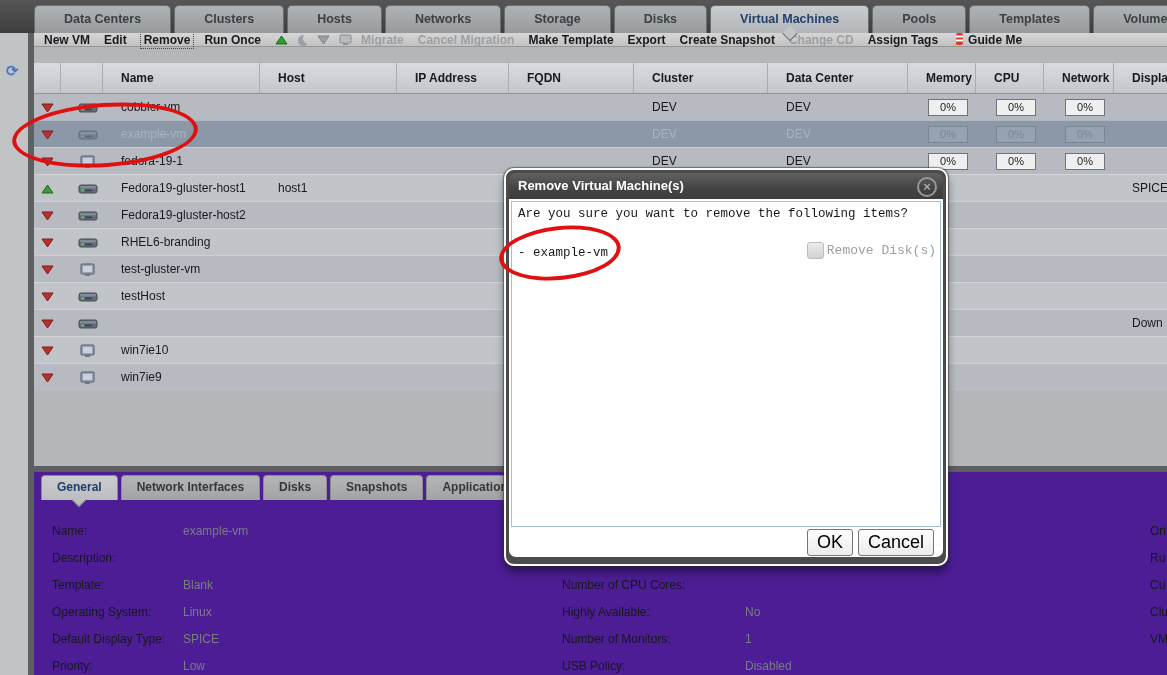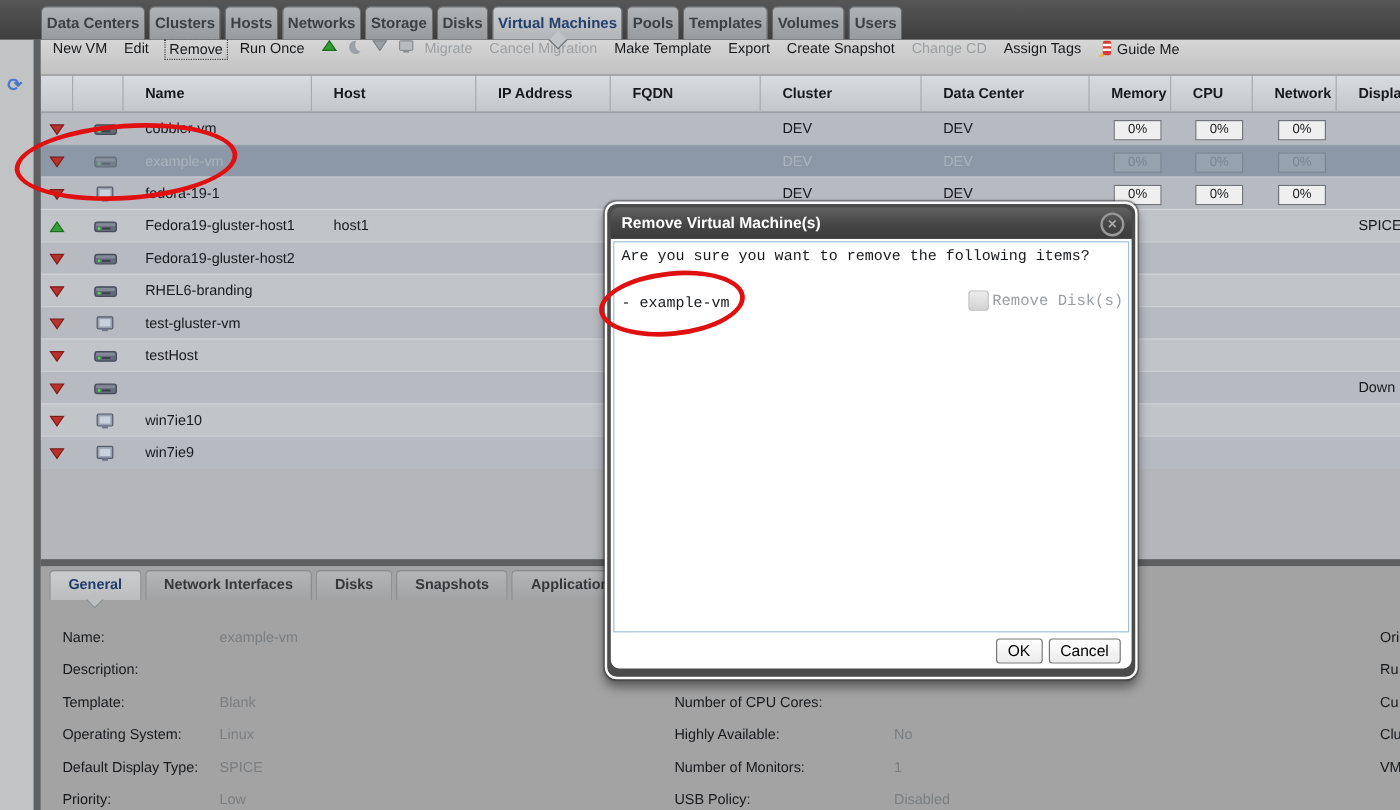--- a/index.html
+++ b/index.html
@@ -3,32 +3,32 @@
 <meta charset="utf-8">
 <style>
   html,body{margin:0;padding:0;}
   body{width:1167px;height:675px;position:relative;overflow:hidden;background:#b4b6b9;
        font-family:"Liberation Sans",sans-serif;font-size:12px;color:#17191c;}
 
   
   #topbar{position:absolute;left:0;top:0;width:1167px;height:33px;z-index:2;
           background:linear-gradient(#565656,#3e3e3e);display:flex;align-items:flex-end;
           padding-left:34px;box-sizing:border-box;}
-  .mtab{height:27px;line-height:26px;padding:0 4px;margin-right:3px;white-space:nowrap;
+  .mtab{height:27px;line-height:26px;padding:0 29px;margin-right:3px;white-space:nowrap;
         background:linear-gradient(#b0b3b6,#989b9e);border:1px solid #6b6e71;border-bottom:none;
         border-radius:5px 5px 0 0;font-weight:bold;font-size:12.5px;color:#3c4043;position:relative;}
   .mtab.active{background:linear-gradient(#c9cccf,#b3b6b9);color:#23406e;z-index:5;}
   .mtab.active::after{content:"";position:absolute;left:50%;bottom:-6px;width:10px;height:10px;
         background:#c2c5c8;border-right:1px solid #6b6e71;border-bottom:1px solid #6b6e71;
         transform:translateX(-50%) rotate(45deg);}
 
   
-  #toolbar{position:absolute;left:34px;top:33px;width:1133px;height:30px;z-index:1;
+  #toolbar{position:absolute;left:34px;top:33px;width:1133px;height:14px;z-index:1;
            background:linear-gradient(#d6d6d6,#c2c2c2);border-bottom:1px solid #979797;
-           display:flex;align-items:flex-start;padding-left:10px;box-sizing:border-box;}
+           display:flex;align-items:center;padding-left:10px;box-sizing:border-box;font-weight:bold;}
   .titem{margin-right:14px;white-space:nowrap;cursor:default;}
   .titem.focus{outline:1px dotted #444;padding:1px 3px;margin-right:11px;}
   .titem.disabled{color:#9da0a3;}
   .ticon{margin-right:9px;display:inline-flex;align-items:center;}
   .guide{display:inline-flex;align-items:center;}
   .guide svg{margin-right:4px;}
 
   
   #leftrail{position:absolute;left:0;top:33px;width:28px;height:642px;background:#c2c3c4;}
   #refresh{position:absolute;left:6px;top:62px;font-size:15px;font-weight:bold;color:#4a78c8;z-index:3;cursor:default;}
@@ -49,21 +49,21 @@
   .row .ca,.row .ci{display:flex;align-items:center;justify-content:center;padding-left:0;}
   .row.sel .c{color:#aab2bd;}
   .row.sel .ci svg{opacity:.55;}
   .cp{text-align:center;padding-left:0 !important;}
   .pct{display:inline-block;width:38px;height:15px;line-height:15px;margin-top:5px;text-align:center;
        font-size:11px;background:#efefef;border:1px solid #70747a;color:#1a1c1f;}
   .row.sel .pct{background:#97a2b0;border-color:#7b8593;color:#7b8593;}
 
   
   #paneldiv{position:absolute;left:34px;top:466px;width:1133px;height:6px;background:#5d5f61;}
-  #bpanel{position:absolute;left:34px;top:472px;width:1133px;height:203px;background:#a3a3a3;}
+  #bpanel{position:absolute;left:34px;top:472px;width:1133px;height:203px;background:#4c1d95;}
   #btabs{display:flex;align-items:flex-end;height:28px;padding-left:7px;}
   .btab{height:24px;line-height:23px;padding:0 15px;margin-right:3px;white-space:nowrap;
         background:linear-gradient(#b3b5b7,#a1a3a5);border:1px solid #8a8c8e;border-bottom:none;
         border-radius:4px 4px 0 0;font-weight:bold;color:#35383b;position:relative;}
   .btab.active{background:linear-gradient(#cacccE,#bbbdbf);color:#1e3c6d;}
   .btab.active::after{content:"";position:absolute;left:50%;bottom:-5px;width:9px;height:9px;
         background:#bcbec0;border-right:1px solid #8a8c8e;border-bottom:1px solid #8a8c8e;
         transform:translateX(-50%) rotate(45deg);}
 
   .drow{height:27px;line-height:27px;display:flex;white-space:nowrap;}
@@ -86,21 +86,21 @@
   #dbody{background:#fff;border-radius:0 0 7px 7px;height:358px;box-sizing:border-box;padding:2px 2px 0;}
   #dcontent{border:1px solid #a3bed8;height:326px;position:relative;box-sizing:border-box;padding:5px 6px;
             font-size:12.5px;font-family:Liberation Mono, monospace;}
   #ditem{position:absolute;left:6px;top:44px;}
   #dchk{position:absolute;right:4px;top:40px;display:flex;align-items:center;padding-left:12px;}
   #dchkbox{width:15px;height:15px;border-radius:3px;background:linear-gradient(#ececec,#d2d2d2);
            border:1px solid #bcbcbc;margin-right:3px;}
   #dchklabel{color:#9ba0a4;font-size:13px;}
   #dfooter{height:30px;display:flex;align-items:center;justify-content:flex-end;gap:5px;padding-right:7px;}
   .dbtn{background:linear-gradient(#fefefe,#ebebeb);border:1px solid #767676;border-radius:3px;
-        padding:2px 9px;font-size:13px;font-family:"Liberation Sans",sans-serif;cursor:default;}
+        padding:2px 9px;font-size:18px;font-family:"Liberation Sans",sans-serif;cursor:default;}
 
   
   .ellipse{position:absolute;border:4px solid #e01010;border-radius:50%;background:transparent;}
   #ell1{left:12px;top:103px;width:178px;height:56px;transform:rotate(-4deg);z-index:6;}
   #ell2{left:499px;top:226px;width:114px;height:46px;transform:rotate(-6deg);z-index:20;}
 </style>
 </head>
 <body>
 
 <div id="topbar">

